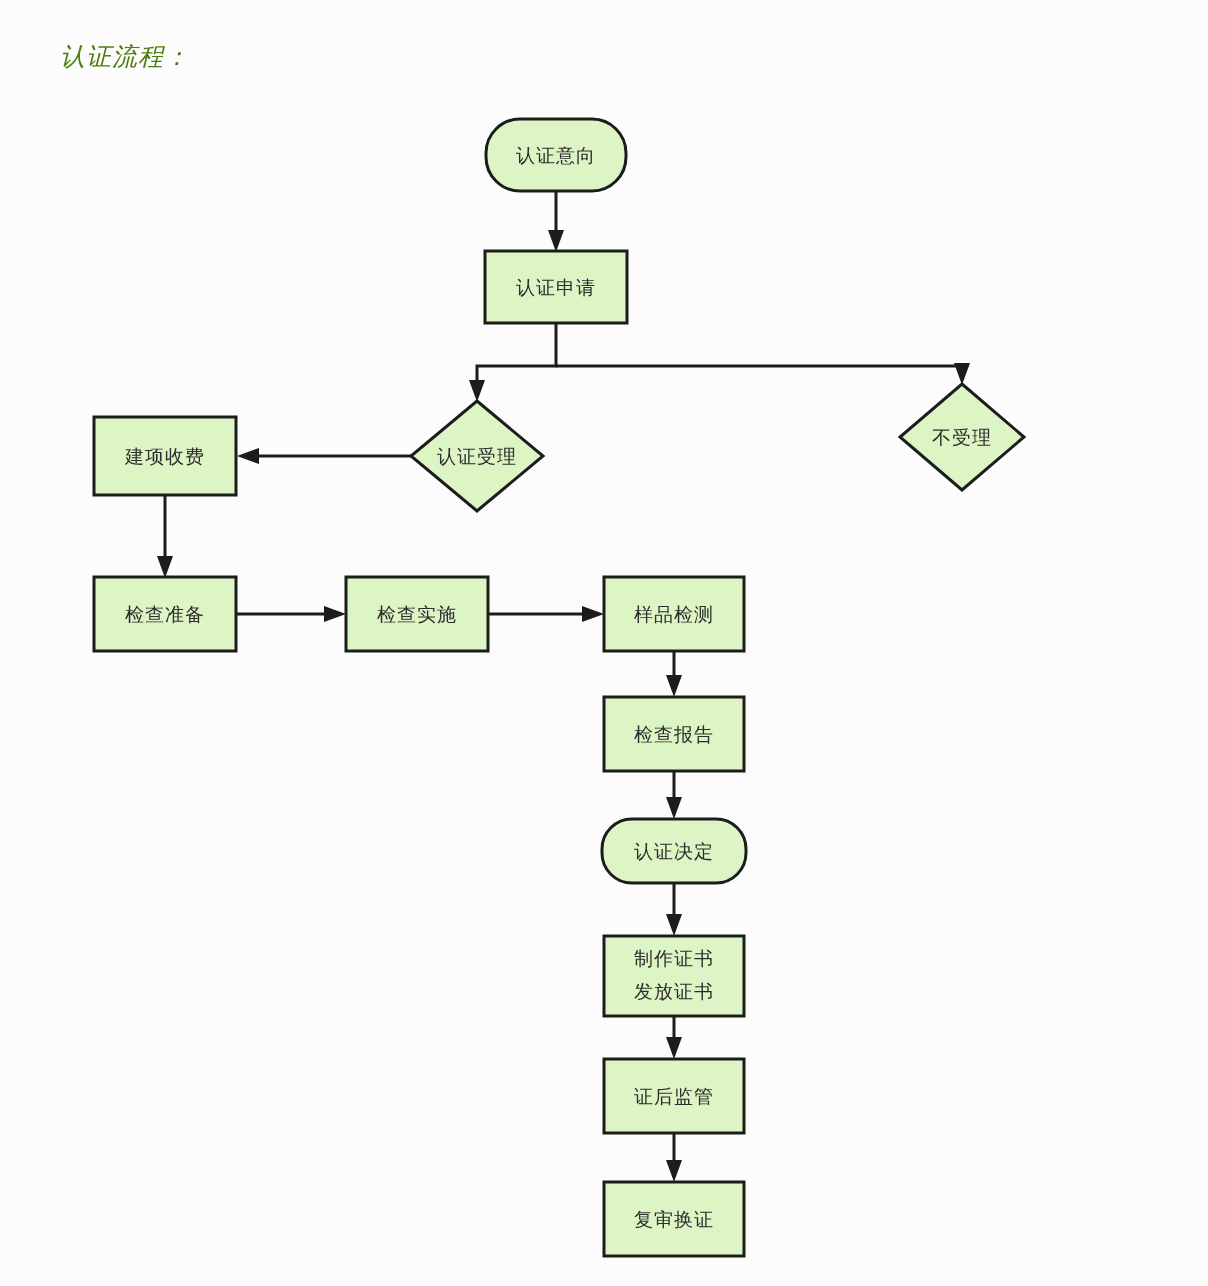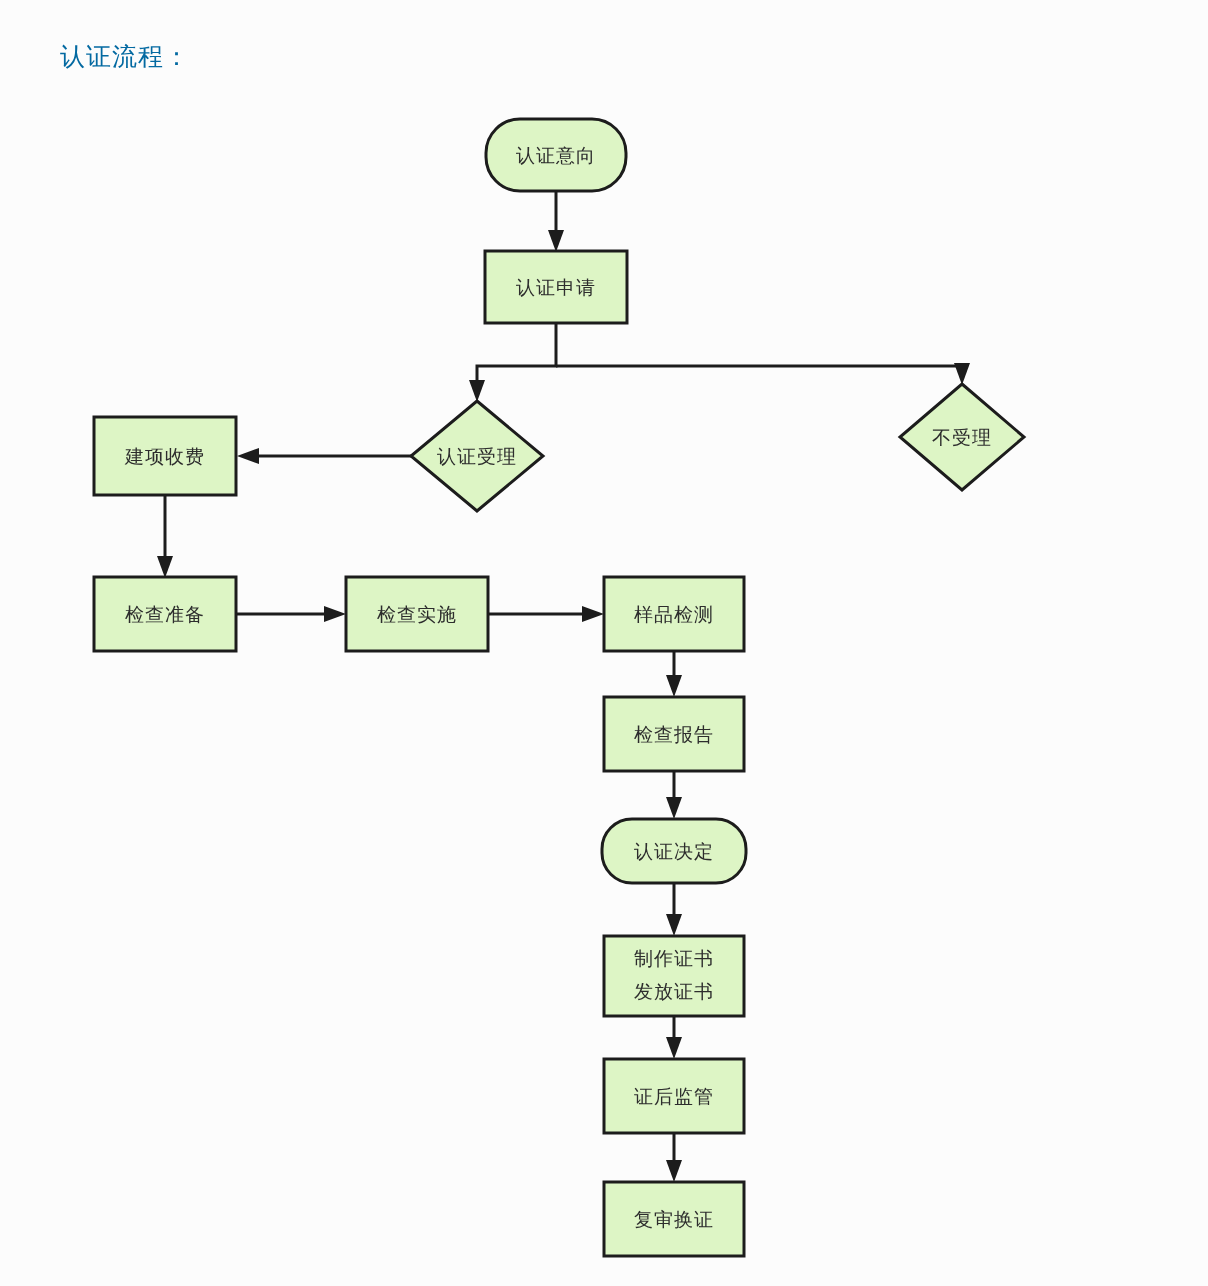--- a/index.html
+++ b/index.html
@@ -13,23 +13,24 @@
     font-family: "DejaVu Sans", "Liberation Sans", sans-serif;
     background: #fcfcfc;
     position: relative;
     overflow: hidden;
   }
   #page-title {
     position: absolute;
     left: 60px;
     top: 40px;
     font-size: 25px;
-    color: #0369a1;
+    color: #4d7c0f;
     letter-spacing: 1px;
     white-space: pre;
+    font-style: italic;
   }
   #flow-canvas {
     position: absolute;
     left: 0;
     top: 0;
     width: 1208px;
     height: 1286px;
   }
   .node-shape {
     fill: #ddf5c5;

